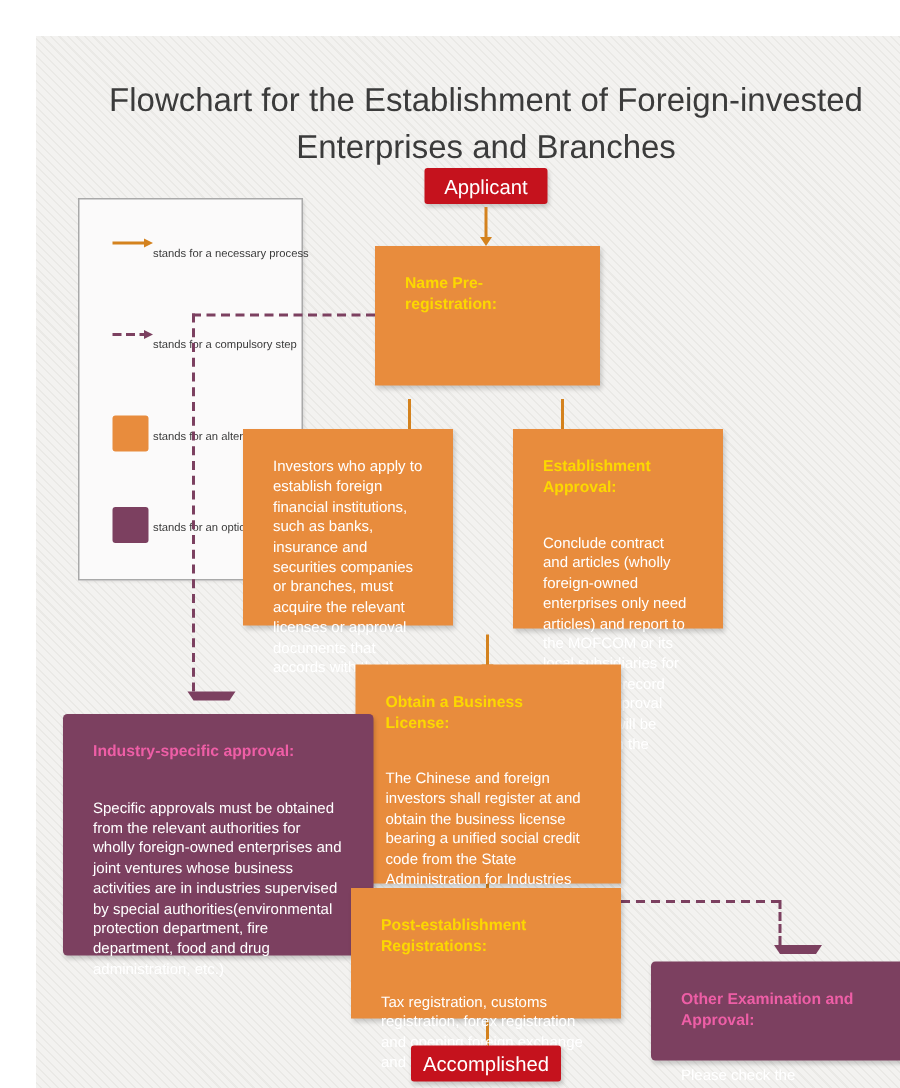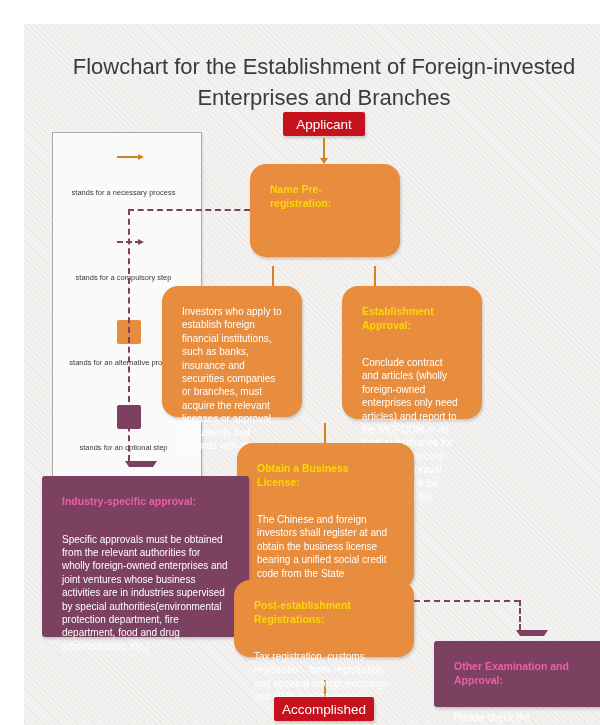--- a/index.html
+++ b/index.html
@@ -7,21 +7,21 @@
   body { font-family:"Liberation Sans", sans-serif; }
   .page {
     position:relative; width:600px; height:725px; overflow:hidden;
     background: repeating-linear-gradient(45deg, #f3f2f0 0px, #f3f2f0 3px, #eae9e6 3px, #eae9e6 4px);
   }
   .main-title {
     position:absolute; top:16px; left:10px; width:580px;
     text-align:center; font-size:22px; line-height:1.4; color:#3b3b3b; font-weight:400;
   }
   
-  .node { position:absolute; border-radius:16px; padding:7px 8px; box-shadow:1px 2px 3px rgba(0,0,0,0.18); }
+  .node { position:absolute; border-radius:0; padding:7px 8px; box-shadow:1px 2px 3px rgba(0,0,0,0.18); }
   .node.orange { background:#e88c3d; }
   .node.purple { background:#7c4060; border-radius:3px; }
   .node.red {
     background:#c5121d; border-radius:2px; padding:0;
     display:flex; align-items:center; justify-content:center;
   }
   .red-label { color:#ffffff; font-size:13.5px; }
   .ntitle { display:block; font-weight:bold; font-size:10.5px; line-height:13.5px; }
   .ntitle.yellow { color:#fcd800; }
   .ntitle.pink { color:#ee5ea6; }
@@ -35,21 +35,21 @@
   
   .dash-h { position:absolute; height:0; border-top:2px dashed #7c4060; }
   .dash-v { position:absolute; width:0; border-left:2px dashed #7c4060; }
   .dash-head { position:absolute; width:0; height:0; border:4px solid transparent; border-top:6px solid #7c4060; }
   
   .legend {
     position:absolute; left:28px; top:108px; width:150px;
     background:#fbfafa; border:1px solid #a9a9a9; padding:7px 8px 6px 8px;
     box-shadow:1px 1px 2px rgba(0,0,0,0.10);
   }
-  .lg-row { display:flex; align-items:center; margin-bottom:4px;flex-direction:column; }
+  .lg-row { display:flex; align-items:center; margin-bottom:4px; }
   .lg-row:last-child { margin-bottom:0; }
   .lg-ico { width:24px; flex:0 0 24px; position:relative; height:10px; }
   .lg-label { font-size:7.5px; color:#3a3a3a; padding-left:5px; white-space:nowrap; }
   .lg-arrow-solid { position:absolute; top:4px; left:2px; width:14px; border-top:2px solid #d4821e; }
   .lg-arrow-solid::after {
     content:""; position:absolute; right:-6px; top:-4px;
     border:3px solid transparent; border-left:6px solid #d4821e;
   }
   .lg-arrow-dash { position:absolute; top:4px; left:2px; width:14px; border-top:2px dashed #7c4060; }
   .lg-arrow-dash::after {
@@ -129,21 +129,21 @@
   <div class="node orange" style="left:213px; top:419px; width:177px; height:146px;">
     <span class="ntitle yellow">Obtain a Business License:</span>
     <span class="nbody">The Chinese and foreign investors shall register at and obtain the business license bearing a unified social credit code from the State Administration for Industries and Commerce (SAIC) or its local subsidiaries.</span>
   </div>
 
   <div class="node purple" style="left:18px; top:452px; width:207px; height:161px;">
     <span class="ntitle pink">Industry-specific approval:</span>
     <span class="nbody">Specific approvals must be obtained from the relevant authorities for wholly foreign-owned enterprises and joint ventures whose business activities are in industries supervised by special authorities(environmental protection department, fire department, food and drug administration, etc.)</span>
   </div>
 
-  <div class="node orange" style="left:210px; top:556px; width:180px; height:77px;">
+  <div class="node orange" style="left:210px; top:568px; width:180px; height:87px;">
     <span class="ntitle yellow">Post-establishment Registrations:</span>
     <span class="nbody">Tax registration, customs registration, forex registration and opening foreign exchange and RMB bank accounts.</span>
   </div>
 
   <div class="node purple" style="left:410px; top:617px; width:173px; height:66px;">
     <span class="ntitle pink">Other Examination and Approval:</span>
     <span class="nbody">Please check the requirements of the specific industry sectors.</span>
   </div>
 
   <div class="node red" style="left:250px; top:673px; width:100px; height:24px;">

